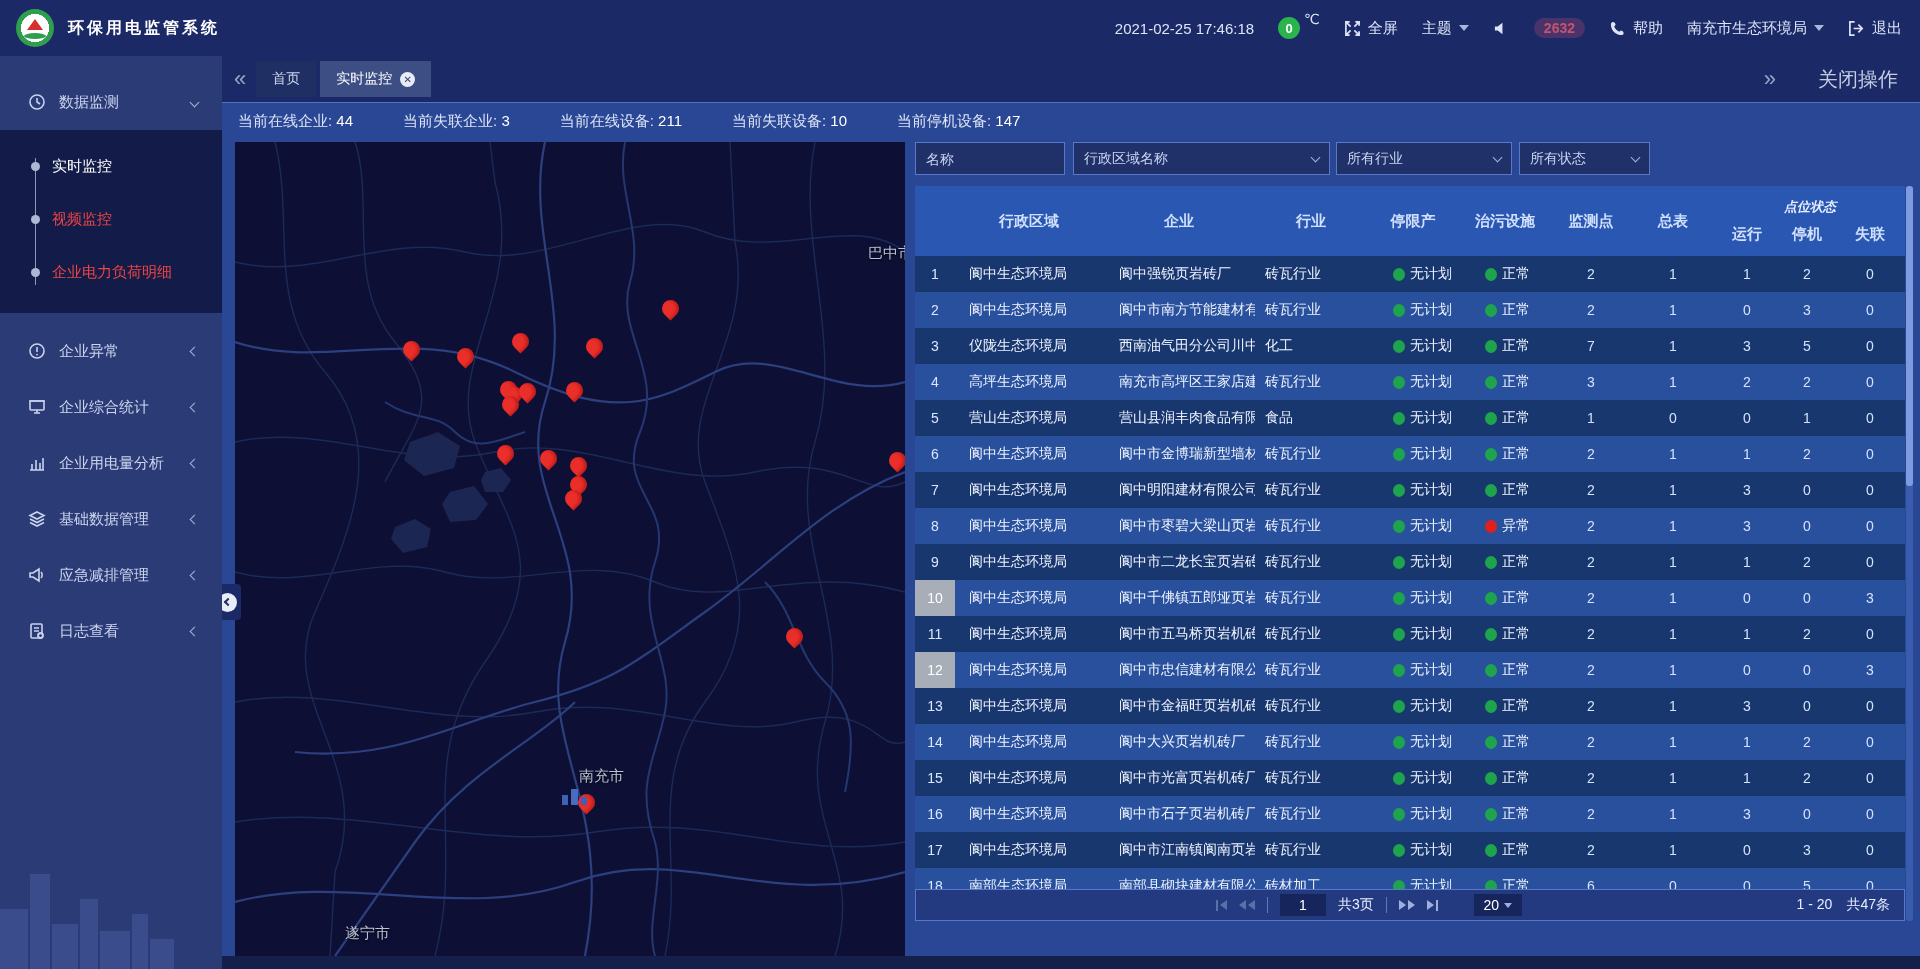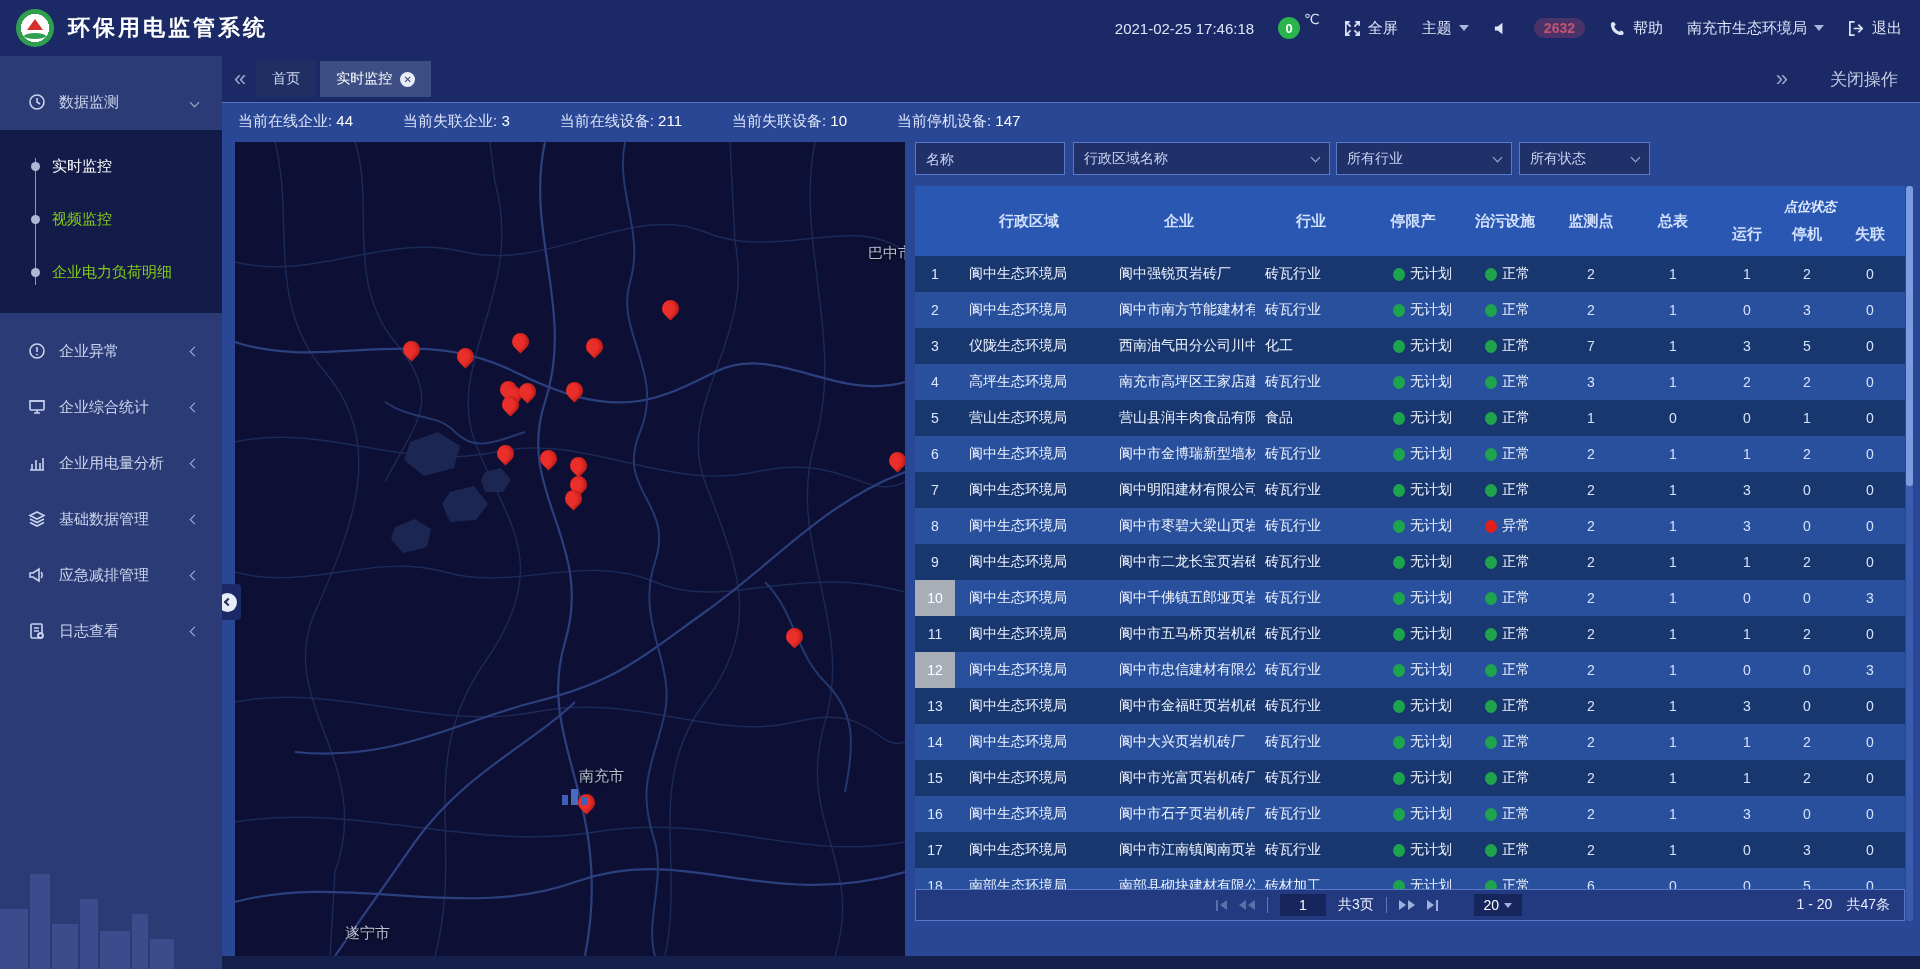--- a/index.html
+++ b/index.html
@@ -8,21 +8,21 @@
 
   
   #app-header { position:absolute; left:0; top:0; width:1920px; height:56px;
     background:#1b2a66; display:flex; align-items:center; z-index:30; }
   #logo { width:38px; height:38px; border-radius:50%; margin-left:16px; position:relative;
     background:radial-gradient(circle at 50% 50%, #ffffff 0 52%, #2f9e4f 53% 100%); }
   #logo::after { content:""; position:absolute; left:11px; top:10px; width:0; height:0;
     border-left:8px solid transparent; border-right:8px solid transparent; border-bottom:11px solid #d62f2f; }
   #logo::before { content:""; position:absolute; left:8px; bottom:8px; width:22px; height:6px;
     background:#2f9e4f; border-radius:50%; }
-  #app-title { color:#ffffff; font-size:22px; font-weight:bold; letter-spacing:3px; margin-left:14px; }
+  #app-title { color:#ffffff; font-size:16px; font-weight:bold; letter-spacing:3px; margin-left:14px; }
   #header-right { margin-left:auto; display:flex; align-items:center; gap:24px; margin-right:18px;
     color:#dde4f8; font-size:15px; }
   .hbtn { display:flex; align-items:center; gap:7px; cursor:pointer; color:#dde4f8; }
   #temp-badge { width:22px; height:22px; border-radius:50%; background:#2ab44d; color:#fff;
     font-size:13px; font-weight:bold; display:flex; align-items:center; justify-content:center; }
   #temp-unit { margin-left:-16px; position:relative; top:-6px; font-size:14px; }
   #notif-badge { background:rgba(199,76,120,.28); color:#c3546e; font-weight:bold;
     border-radius:10px; padding:2px 10px; font-size:14px; }
   .caret-down { display:inline-block; width:0; height:0; border-left:5px solid transparent;
     border-right:5px solid transparent; border-top:6px solid #aab6da; }
@@ -38,39 +38,39 @@
   .side-ico { width:18px; height:18px; }
   .side-ico svg { width:100%; height:100%; stroke:#c9d2ee; fill:none; stroke-width:1.6; }
   .chv { display:inline-block; width:7px; height:7px; border-right:1.7px solid #aab4d4;
     border-bottom:1.7px solid #aab4d4; position:absolute; right:24px; }
   .chv.down { transform:rotate(45deg); }
   .chv.left { transform:rotate(135deg); }
   #submenu { background:#131c49; padding:10px 0 14px 0; position:relative; margin-top:6px; }
   #submenu::before { content:""; position:absolute; left:35px; top:28px; bottom:28px;
     width:1px; background:#8e98bd; }
   .sub-item { height:53px; display:flex; align-items:center; padding-left:52px;
-    color:#84cc16; font-size:15px; cursor:pointer; position:relative; }
+    color:#ef4444; font-size:15px; cursor:pointer; position:relative; }
   .sub-item .dot8 { position:absolute; left:31px; width:9px; height:9px; border-radius:50%;
     background:#aeb8d6; }
   .sub-item.active { color:#ffffff; }
   #skyline { position:absolute; left:0; bottom:0; width:222px; height:120px; opacity:.45; overflow:hidden; }
   #skyline div { position:absolute; bottom:0; background:#4d62a8; }
 
   
   #tabbar { position:absolute; left:222px; top:56px; width:1698px; height:46px;
     background:#1b2a66; display:flex; align-items:center; }
   #tab-scroll-left { color:#98a4c6; font-size:22px; margin:0 10px 0 12px; cursor:pointer; line-height:1; }
   .tab { height:36px; display:flex; align-items:center; padding:0 16px; margin-right:4px;
     background:#202f63; color:#cdd5ee; font-size:14px; gap:8px; cursor:pointer; }
   .tab.active { background:#3c4e84; color:#ffffff; }
   .tab-close { width:15px; height:15px; border-radius:50%; background:#e8ecf7; color:#31406f;
     font-size:10px; line-height:15px; text-align:center; font-weight:bold; cursor:pointer; }
   #tabbar-right { margin-left:auto; display:flex; align-items:center; gap:42px; margin-right:22px; }
   #tab-scroll-right { color:#98a4c6; font-size:22px; cursor:pointer; line-height:1; }
-  #close-ops { color:#c2cbe2; font-size:17px; cursor:pointer; }
+  #close-ops { color:#c2cbe2; font-size:20px; cursor:pointer; }
 
   
   #content { position:absolute; left:222px; top:102px; width:1698px; height:854px;
     background:#2a4795; border-top:1px solid #5672bc; }
   #stats-row { height:36px; display:flex; align-items:center; padding-left:16px; gap:50px; }
   .stat { color:#dce4f7; font-size:15px; }
   .stat b { font-weight:normal; color:#ffffff; }
 
   
   #map { position:absolute; left:13px; top:39px; width:670px; height:814px;

